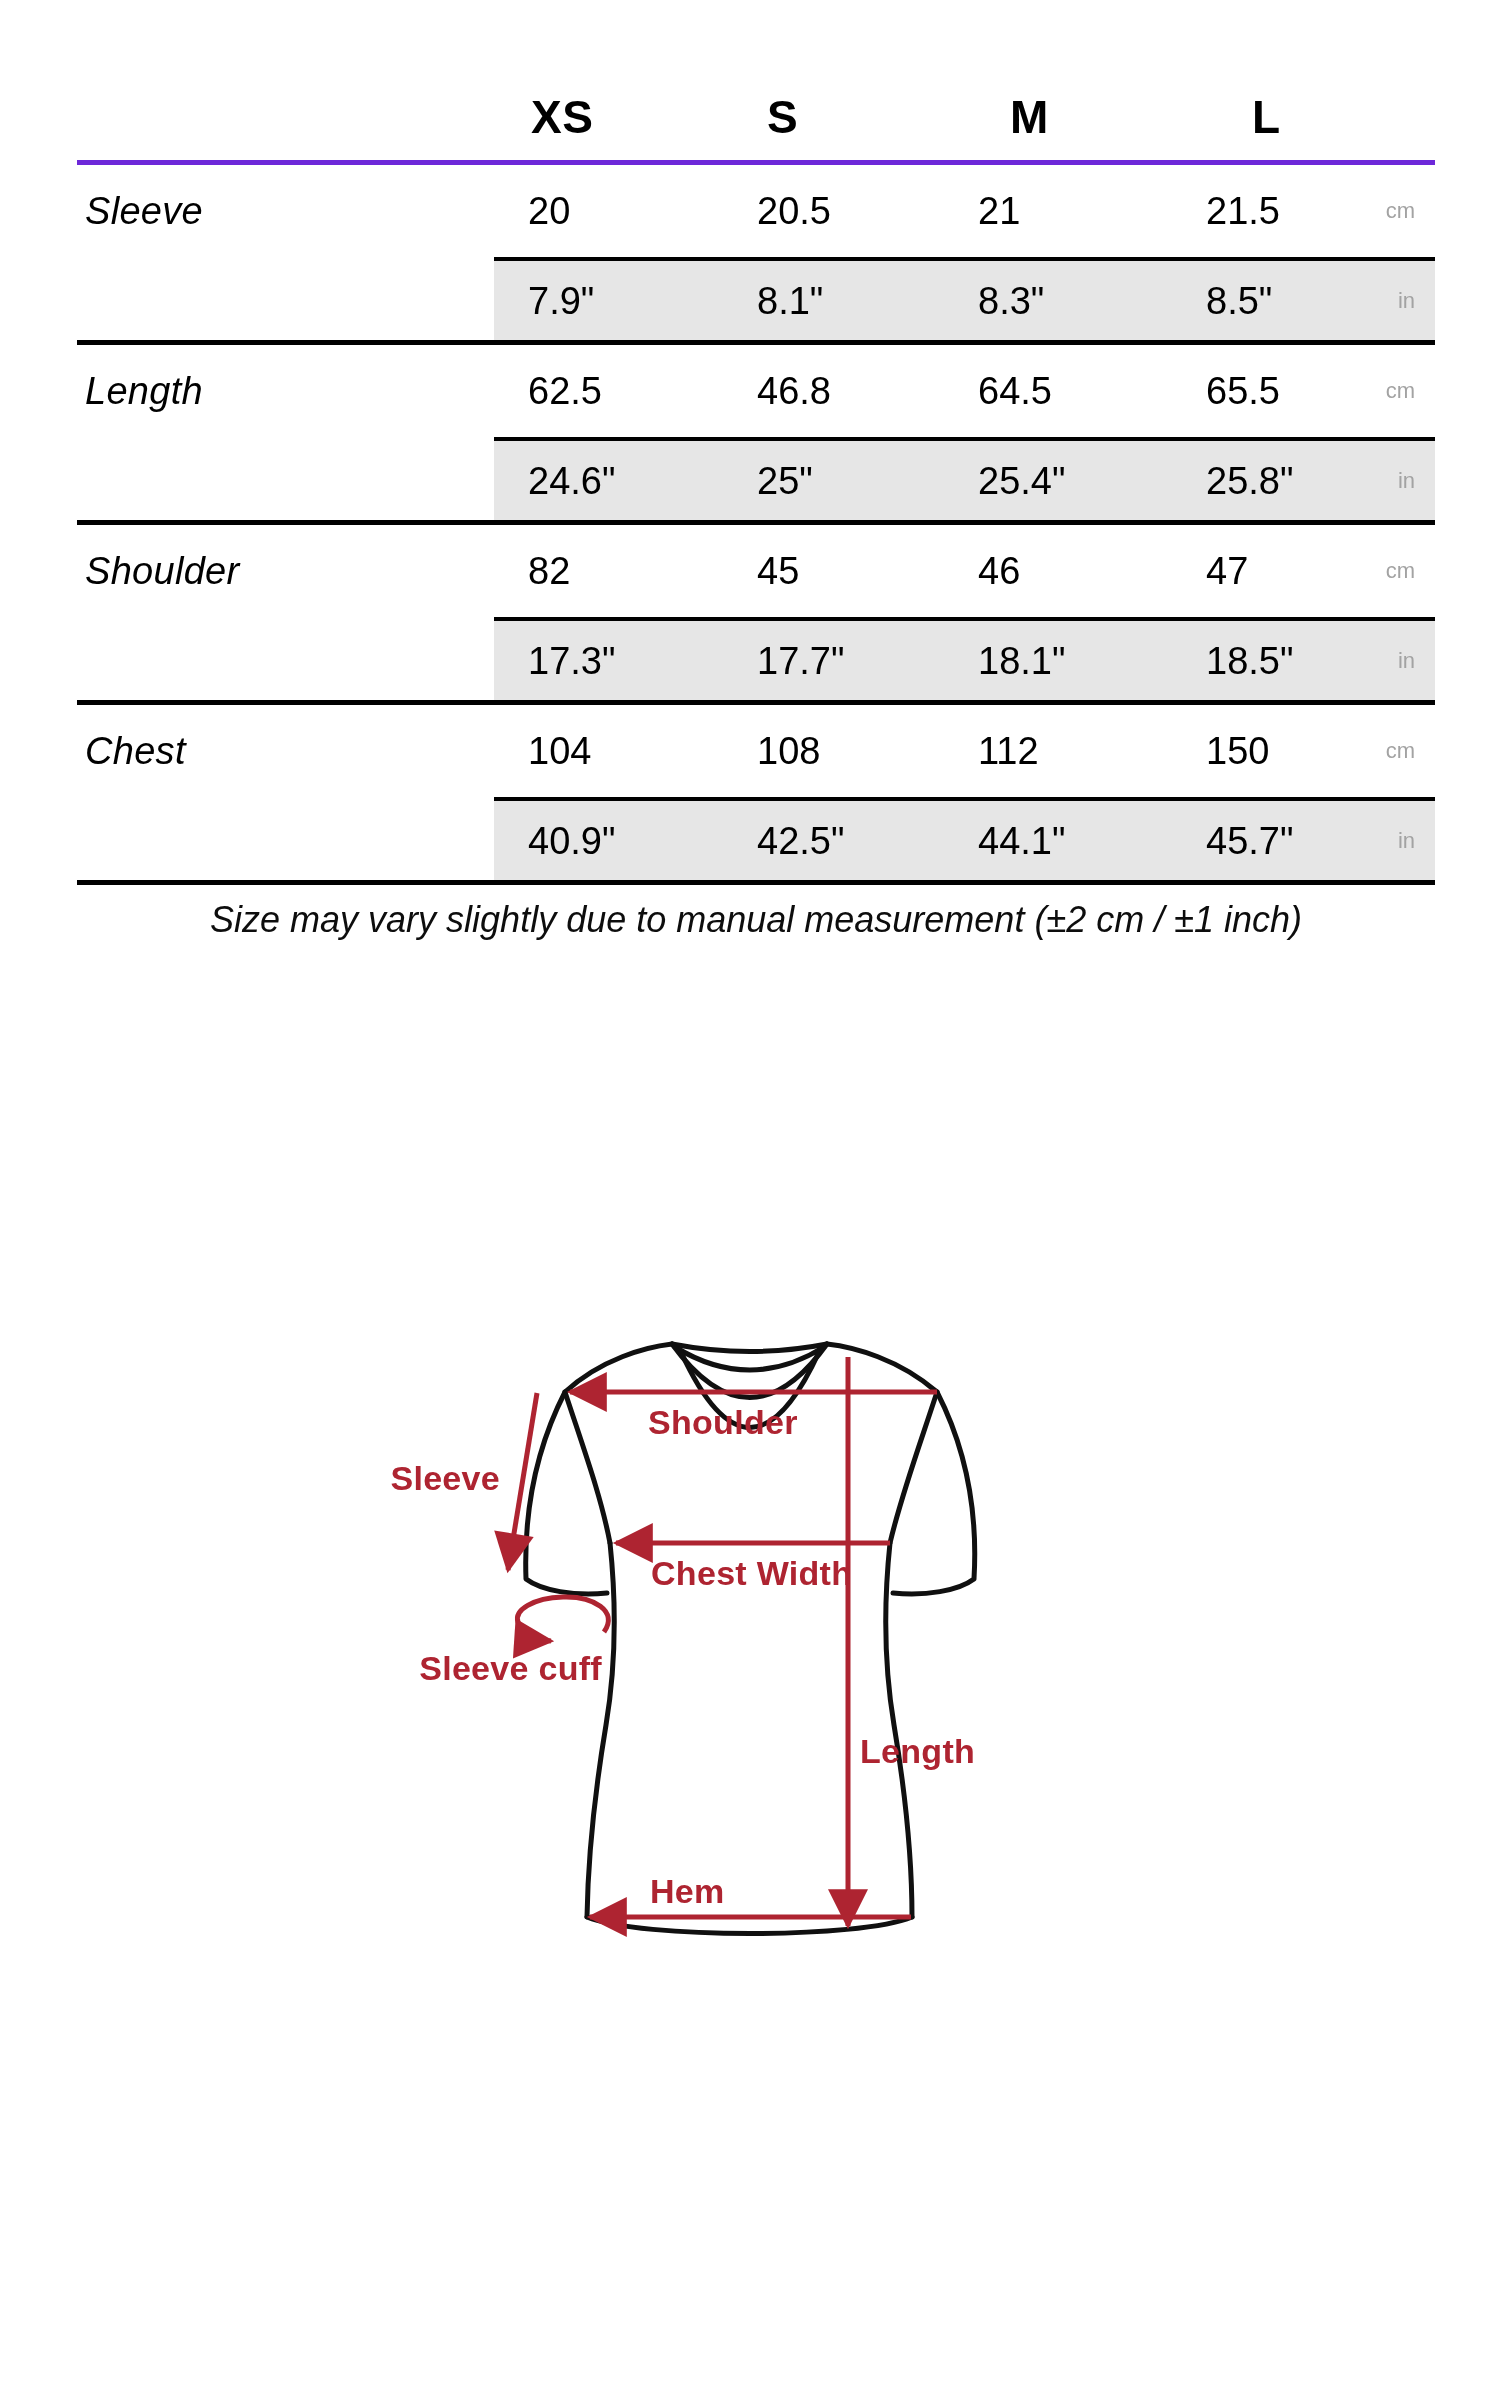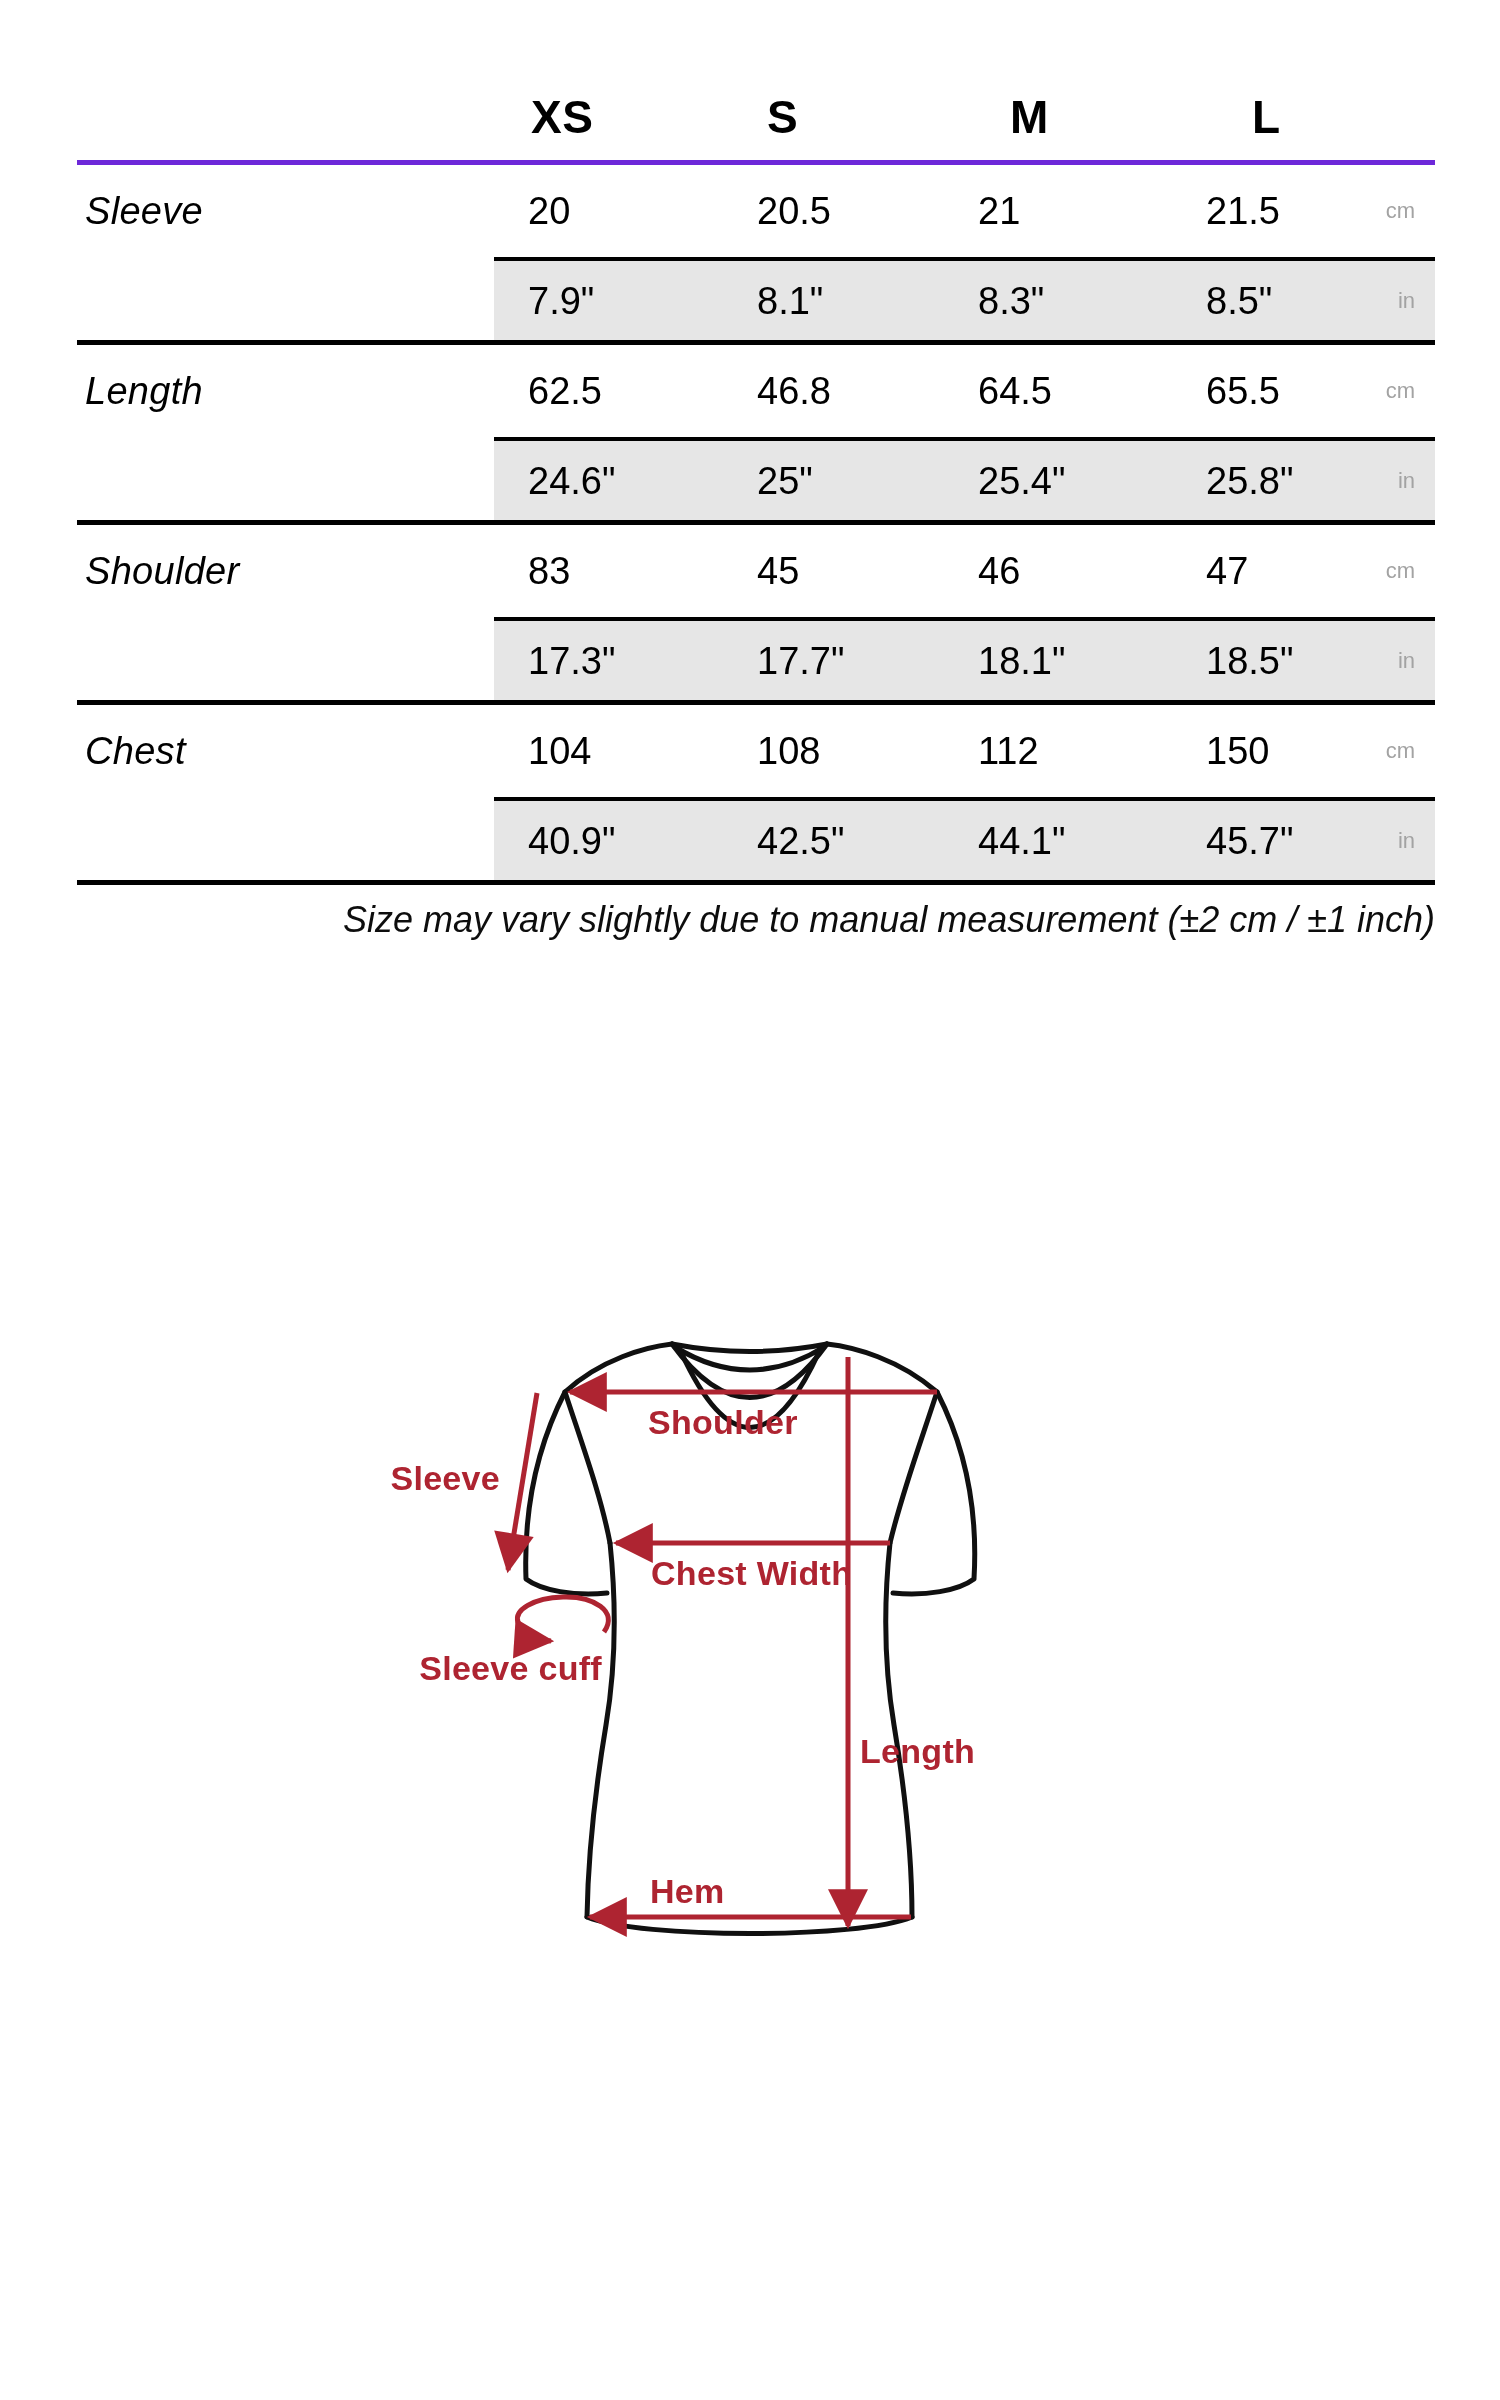--- a/index.html
+++ b/index.html
@@ -26,21 +26,21 @@
     font-size:38px;font-style:italic;letter-spacing:.3px;
   }
   .cell{position:absolute;top:50%;transform:translateY(-50%);font-size:38px;text-align:center;}
   .row-cm .v0{left:451px}.row-cm .v1{left:680px}.row-cm .v2{left:901px}.row-cm .v3{left:1129px}
   .row-in .v0{left:34px}.row-in .v1{left:263px}.row-in .v2{left:484px}.row-in .v3{left:712px}
   .unit{
     position:absolute;right:20px;top:50%;transform:translateY(-50%);
     font-size:22px;color:#a3a3a3;
   }
   .footnote{
-    margin-top:14px;text-align:right;font-size:36px;font-style:italic;color:#0d0d0d;
+    margin-top:14px;text-align:center;font-size:36px;font-style:italic;color:#0d0d0d;
     padding-right:0;
   }
   
   .diagram{position:absolute;left:0;top:1280px;width:1500px;height:720px;}
   .shirt-line{fill:none;stroke:#101010;stroke-width:5;stroke-linecap:round;stroke-linejoin:round;}
   .ann-line{fill:none;stroke:#AE2431;stroke-width:5;stroke-linecap:butt;}
   .ann-label{
     fill:#AE2431;font-family:"Liberation Sans",sans-serif;
     font-size:34px;font-weight:bold;letter-spacing:.3px;
   }
@@ -89,21 +89,21 @@
       <span class="cell v1">25"</span>
       <span class="cell v2">25.4"</span>
       <span class="cell v3">25.8"</span>
       <span class="unit">in</span>
     </div>
   </div>
 
   <div class="group">
     <div class="row-cm">
       <span class="rlabel">Shoulder</span>
-      <span class="cell v0">83</span>
+      <span class="cell v0">82</span>
       <span class="cell v1">45</span>
       <span class="cell v2">46</span>
       <span class="cell v3">47</span>
       <span class="unit">cm</span>
     </div>
     <div class="row-in">
       <span class="cell v0">17.3"</span>
       <span class="cell v1">17.7"</span>
       <span class="cell v2">18.1"</span>
       <span class="cell v3">18.5"</span>

